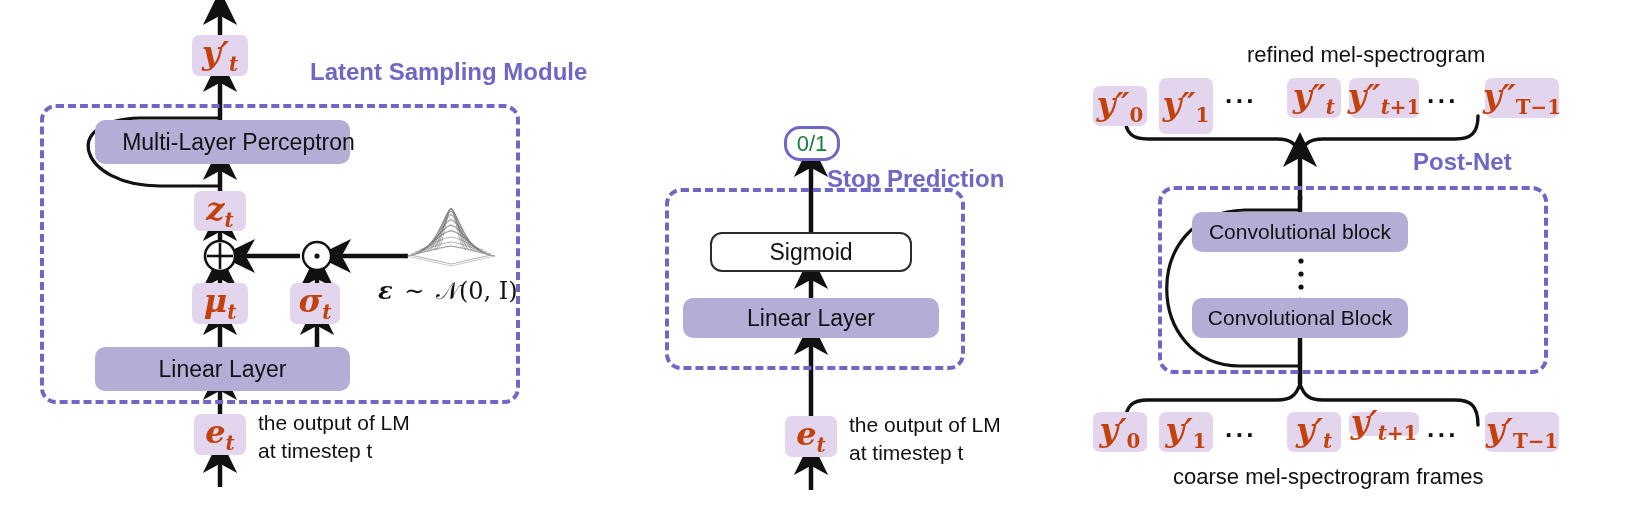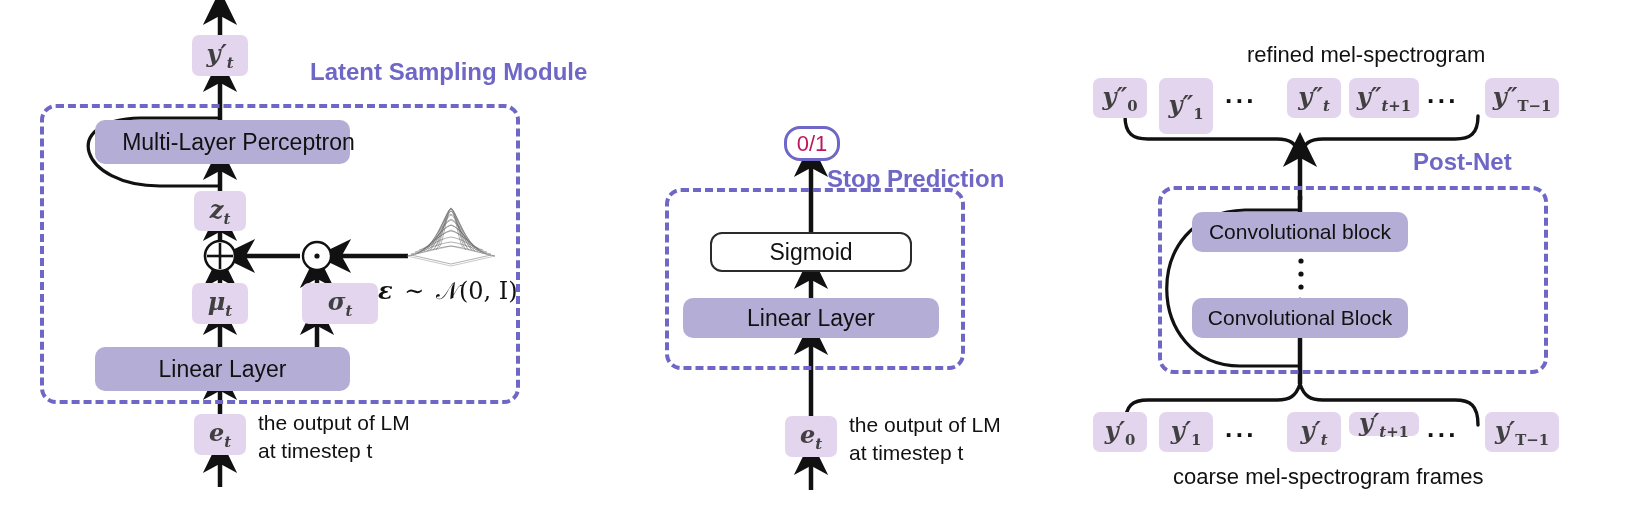--- a/index.html
+++ b/index.html
@@ -13,31 +13,31 @@
   
   .abs{position:absolute;}
   .box{
     position:absolute;display:flex;align-items:center;justify-content:center;
     border-radius:9px;box-sizing:border-box;white-space:nowrap;
   }
   .blk{            
     background:#b4aed6;color:#111;font-size:23px;border-radius:10px;
   }
   .tok{            
-    background:#e4d5ef;color:#404040;border-radius:7px;
+    background:#e4d5ef;color:#c2410c;border-radius:7px;
     font-family:"DejaVu Serif","Liberation Serif",serif;
-    font-weight:bold;font-style:italic;font-size:24px;
+    font-weight:bold;font-style:italic;font-size:32px;
   }
   .white-blk{
     background:#fff;border:2.2px solid #2b2b2b;border-radius:12px;
     font-size:23px;color:#111;
   }
   .out01{
     background:#fff;border:3px solid #6f67c6;border-radius:16px;
-    font-size:22px;color:#be185d;
+    font-size:22px;color:#15803d;
   }
   .dash{
     position:absolute;box-sizing:border-box;
     border:4px dashed #6f67c6;border-radius:16px;background:transparent;
   }
   .modlabel{
     position:absolute;color:#6f67c6;font-weight:bold;font-size:24px;white-space:nowrap;
   }
   .cap{position:absolute;font-size:21px;color:#111;white-space:nowrap;line-height:1.32;}
   .dots{position:absolute;font-size:26px;font-weight:bold;color:#111;letter-spacing:2px;}
@@ -184,21 +184,21 @@
     <svg width="34" height="34" style="position:static;">
       <circle cx="17" cy="17" r="14" fill="#fff" stroke="#111" stroke-width="2.4"></circle>
       <circle cx="17" cy="17" r="2.6" fill="#111"></circle>
     </svg>
   </div>
 
   <div class="box tok" style="left:192px;top:283px;width:56px;height:41px;">
     <span>𝝁<span class="sub">t</span></span>
   </div>
 
-  <div class="box tok" style="left:290px;top:283px;width:76px;height:41px;margin-left:12px;">
+  <div class="box tok" style="left:290px;top:283px;width:50px;height:41px;">
     <span>𝝈<span class="sub">t</span></span>
   </div>
 
   <div class="box blk" style="left:95px;top:347px;width:255px;height:44px;">
     <span>Linear Layer</span>
   </div>
 
   <div class="box tok" style="left:194px;top:414px;width:52px;height:41px;">
     <span><i>e</i><span class="sub">t</span></span>
   </div>
@@ -266,21 +266,21 @@
     <div>at timestep t</div>
   </div>
 
   <div class="cap" style="left:1247px;top:40px;font-size:22px;">refined mel-spectrogram</div>
 
   <div class="modlabel" style="left:1413px;top:148px;">Post-Net</div>
 
   <div class="dash" style="left:1158px;top:186px;width:390px;height:188px;"></div>
 
   <div class="abs" style="left:1093px;top:78px;width:460px;height:44px;">
-    <div class="box tok" style="left:0px;top:0px;width:54px;height:40px;">
+    <div class="box tok" style="left:0px;top:8px;width:54px;height:40px;">
       <span><i>y</i>″<span class="subr">0</span></span>
     </div>
     <div class="box tok" style="left:66px;top:0px;width:54px;height:56px;">
       <span><i>y</i>″<span class="subr">1</span></span>
     </div>
     <div class="dots" style="left:132px;top:8px;">···</div>
     <div class="box tok" style="left:194px;top:0px;width:54px;height:40px;">
       <span><i>y</i>″<span class="sub">t</span></span>
     </div>
     <div class="box tok" style="left:256px;top:0px;width:70px;height:40px;">

